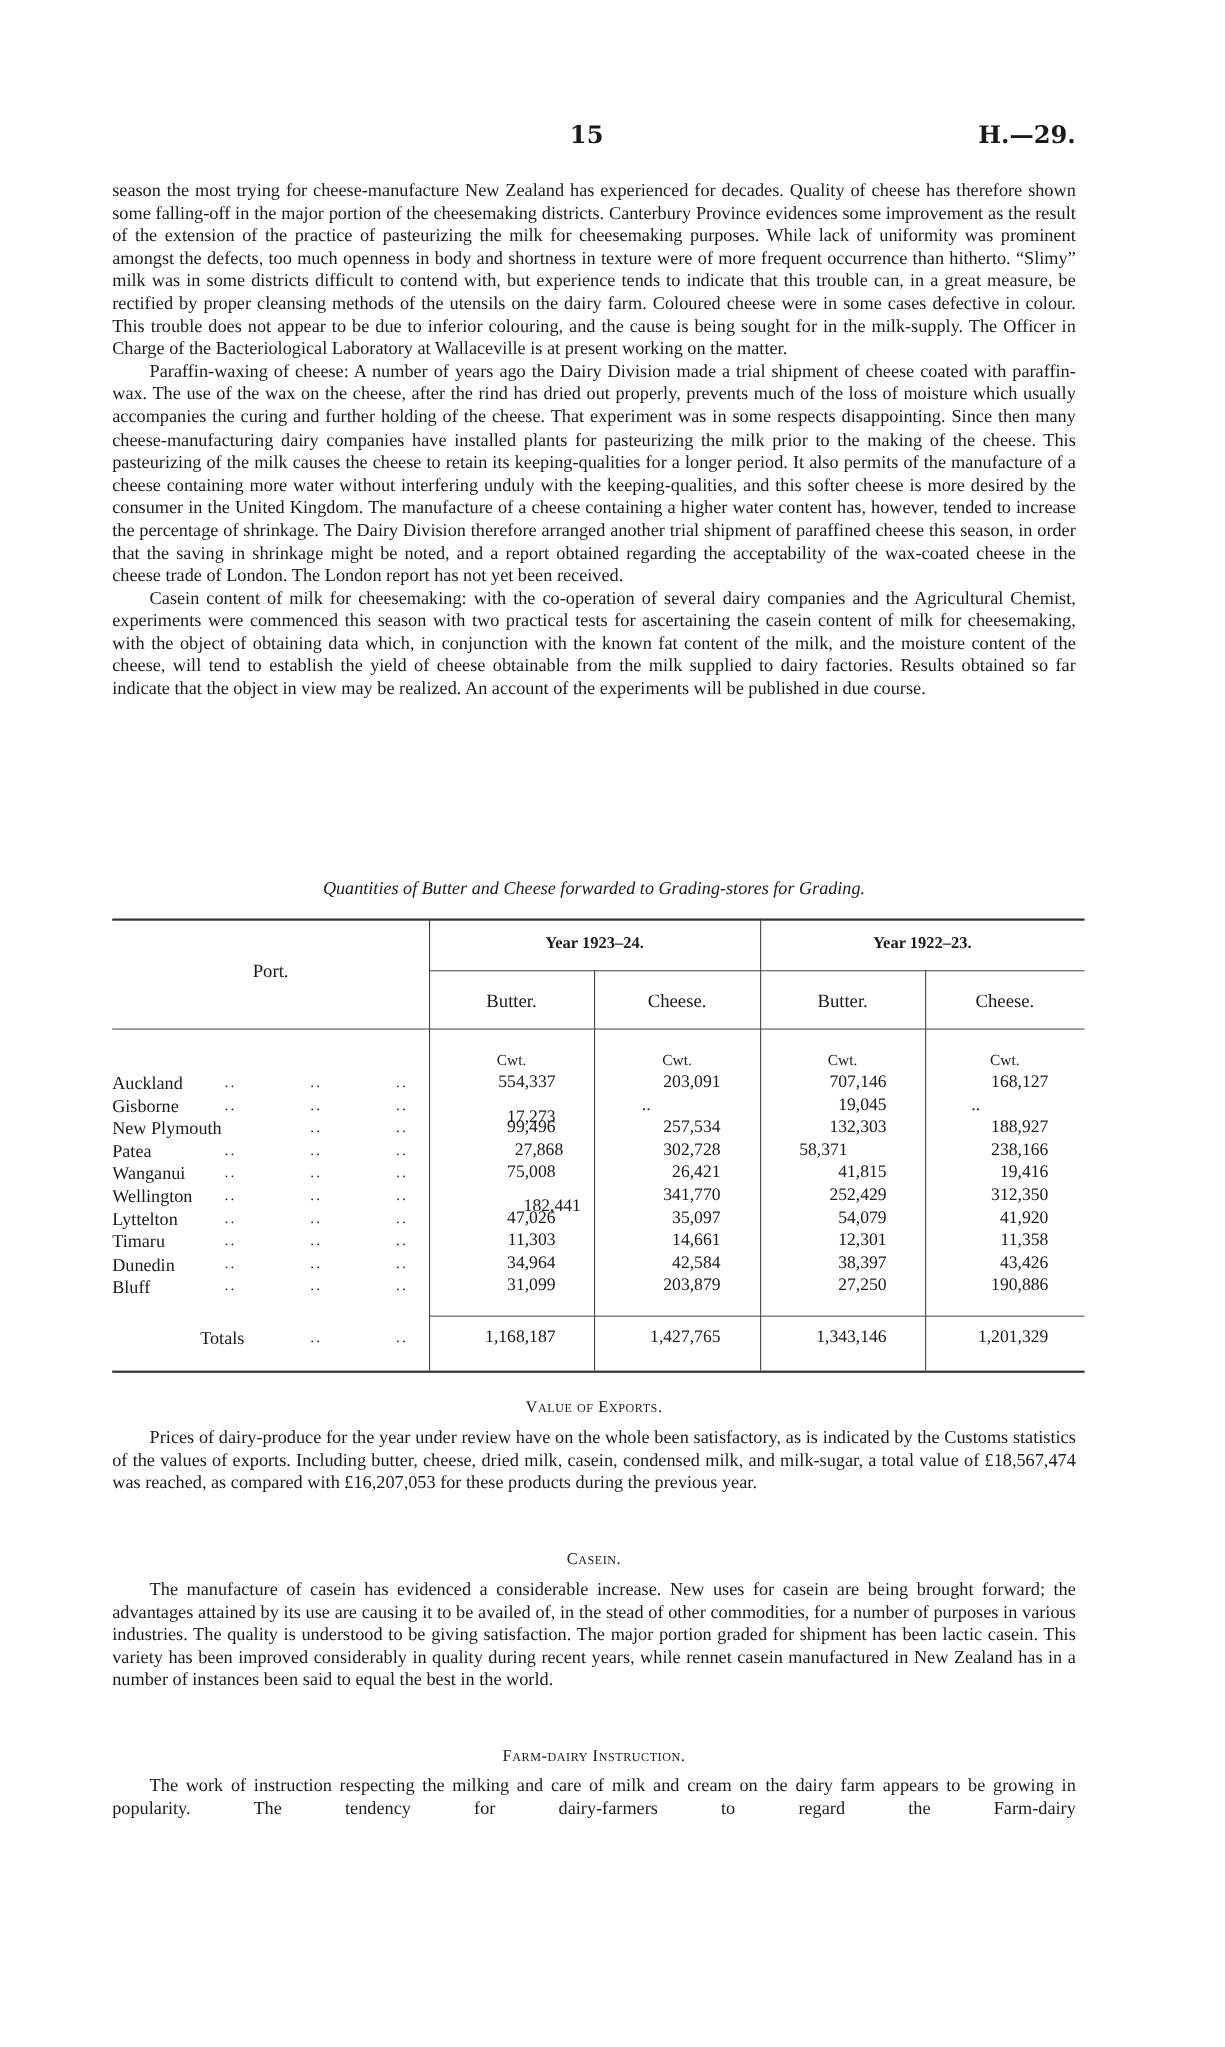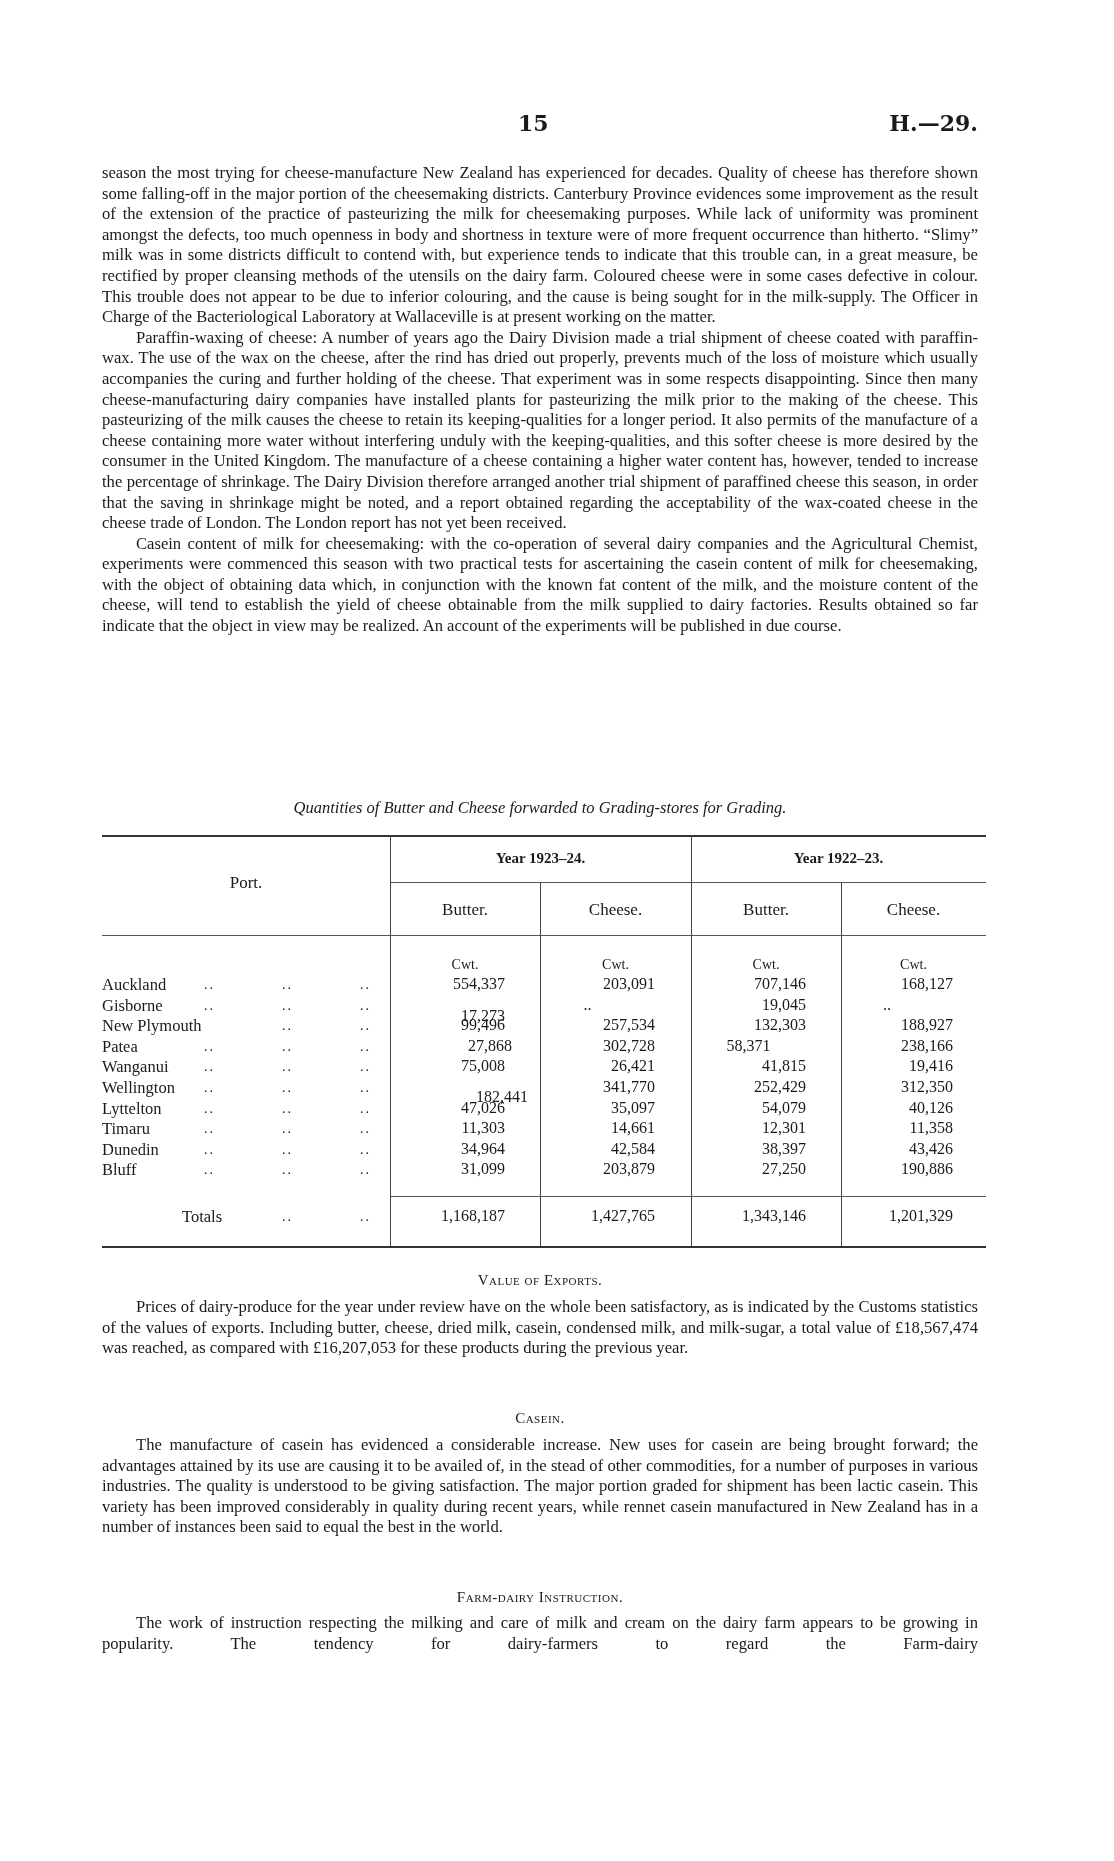--- a/index.html
+++ b/index.html
@@ -125,21 +125,21 @@
         <div class="num" style="left: 739px; width: 112px; top: 243px;">312,350</div>
       </div>
       <div>
         <div class="port" style="left: 0px; top: 263.6px;">Lyttelton</div>
         <div class="dots" style="left: 102px; top: 265.6px;">..</div>
         <div class="dots" style="left: 180px; top: 265.6px;">..</div>
         <div class="dots" style="left: 258px; top: 265.6px;">..</div>
         <div class="num" style="left: 288px; width: 115px; top: 263.6px;">47,026</div>
         <div class="num" style="left: 438px; width: 115px; top: 263.6px;">35,097</div>
         <div class="num" style="left: 589px; width: 115px; top: 263.6px;">54,079</div>
-        <div class="num" style="left: 739px; width: 112px; top: 263.6px;">40,126</div>
+        <div class="num" style="left: 739px; width: 112px; top: 263.6px;">41,920</div>
       </div>
       <div>
         <div class="port" style="left: 0px; top: 284.2px; font-family: Liberation Serif, serif;">Timaru</div>
         <div class="dots" style="left: 102px; top: 286.2px;">..</div>
         <div class="dots" style="left: 180px; top: 286.2px;">..</div>
         <div class="dots" style="left: 258px; top: 286.2px;">..</div>
         <div class="num" style="left: 288px; width: 115px; top: 284.2px;">11,303</div>
         <div class="num" style="left: 438px; width: 115px; top: 284.2px;">14,661</div>
         <div class="num" style="left: 589px; width: 115px; top: 284.2px;">12,301</div>
         <div class="num" style="left: 739px; width: 112px; top: 284.2px;">11,358</div>

